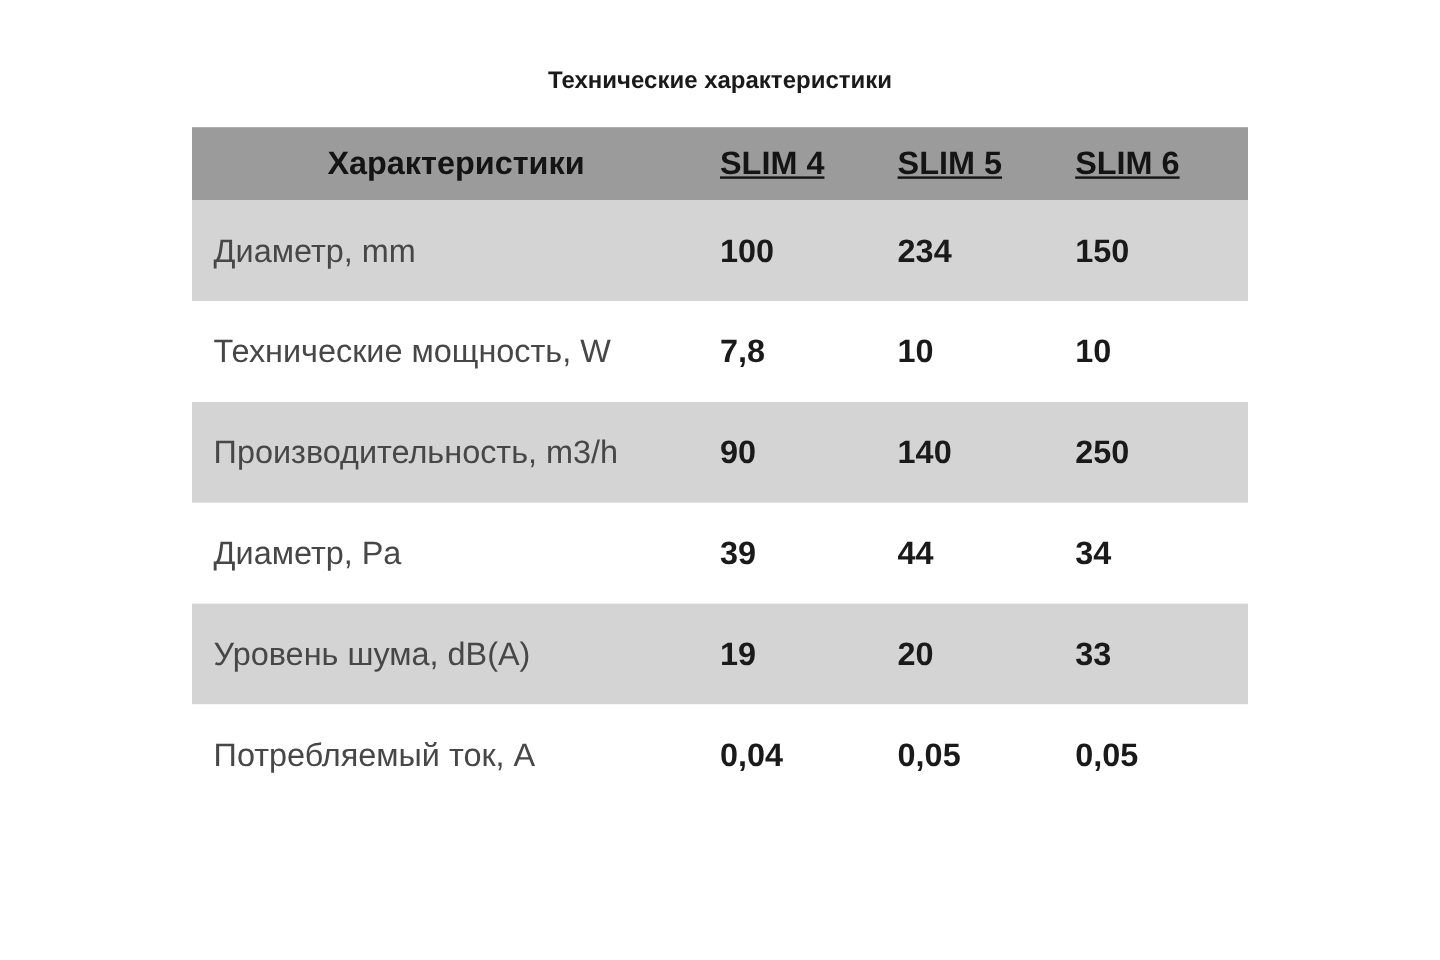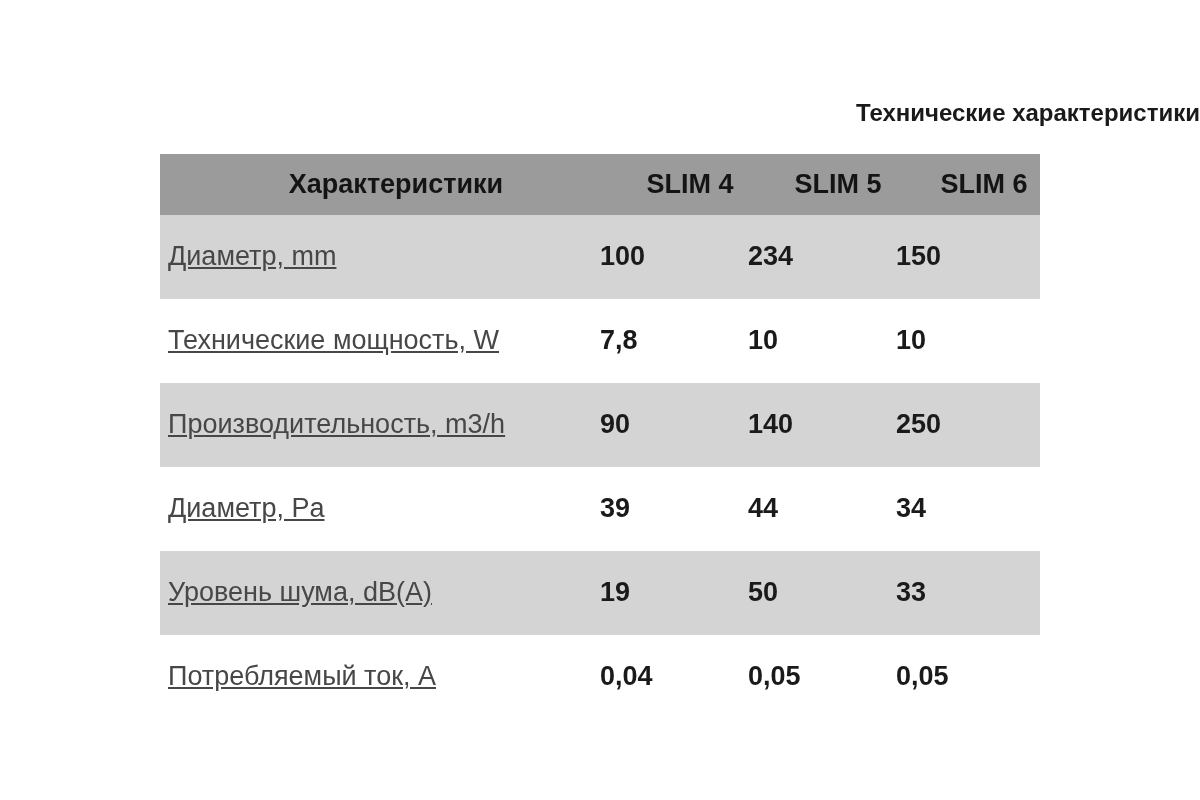--- a/index.html
+++ b/index.html
@@ -17,65 +17,64 @@
     padding: 0;
   }
   body {
     width: 1200px;
     height: 800px;
     background: #ffffff;
     font-family: "Liberation Sans", "DejaVu Sans", sans-serif;
     overflow: hidden;
   }
   .page-title {
-    margin: 99px 0 0 0;
-    text-align: right;
-    font-size: 24px;
+    margin: 56px 0 0 0;
+    text-align: center;
+    font-size: 20px;
     font-weight: 700;
     color: var(--title-text);
     line-height: 1.15;
   }
   .spec-table {
     width: 880px;
     margin: 27px auto 0 auto;
   }
   .t-row {
     display: grid;
     grid-template-columns: 440px 148px 148px 144px;
     align-items: center;
     height: 84px;
     background: var(--row-bg);
   }
   .t-row.header-row {
     height: 61px;
     background: var(--header-bg);
-    padding-left: 16px;
   }
   .t-row.stripe {
     background: var(--stripe-bg);
   }
   .cell {
     font-size: 27px;
     line-height: 1;
   }
   .cell.feature-head {
     text-align: center;
     font-weight: 700;
     color: var(--header-text);
   }
   .cell.model-head {
-    text-align: center;
+    text-align: left;
     font-weight: 700;
     color: var(--header-text);
+    text-decoration: underline;
   }
   .cell.label {
-    padding-left: 8px;
+    padding-left: 18px;
     font-weight: 400;
     color: var(--label-text);
-    text-decoration: underline;
   }
   .cell.value {
     text-align: left;
     font-weight: 700;
     color: var(--value-text);
   }
 </style>
 </head>
 <body>
 
@@ -114,21 +113,21 @@
   <div class="t-row">
     <div class="cell label">Диаметр, Pa</div>
     <div class="cell value">39</div>
     <div class="cell value">44</div>
     <div class="cell value">34</div>
   </div>
 
   <div class="t-row stripe">
     <div class="cell label">Уровень шума, dB(A)</div>
     <div class="cell value">19</div>
-    <div class="cell value">50</div>
+    <div class="cell value">20</div>
     <div class="cell value">33</div>
   </div>
 
   <div class="t-row">
     <div class="cell label">Потребляемый ток, A</div>
     <div class="cell value">0,04</div>
     <div class="cell value">0,05</div>
     <div class="cell value">0,05</div>
   </div>
 

